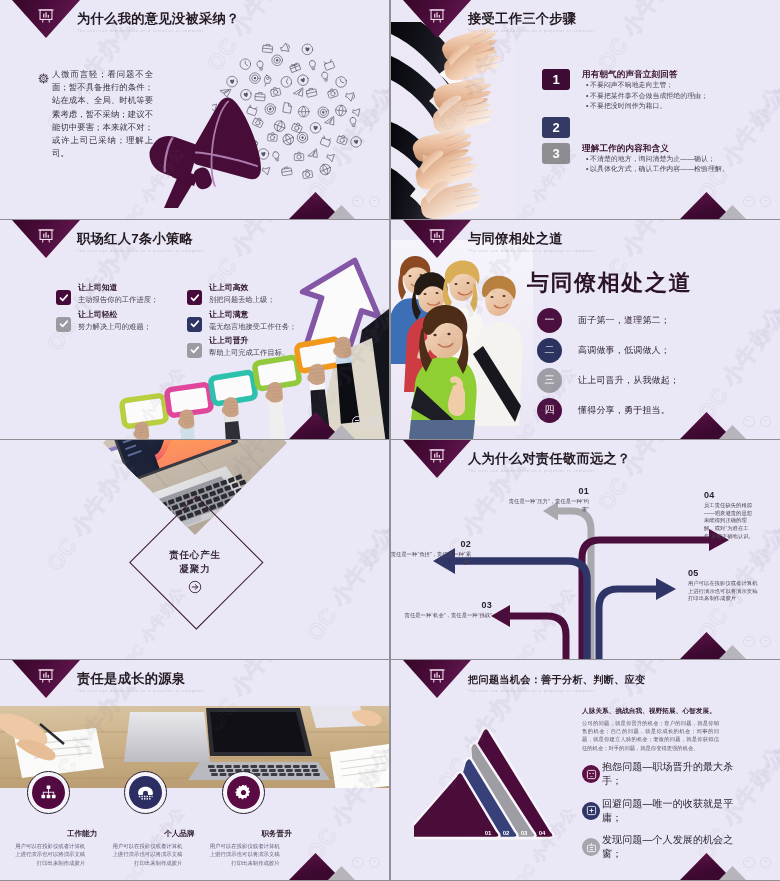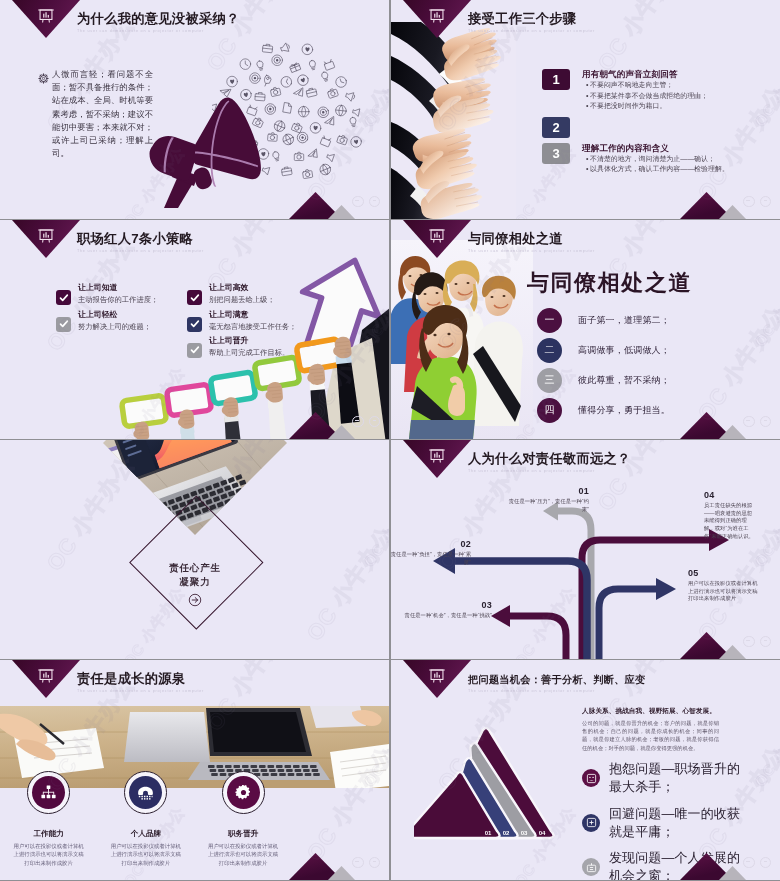--- a/index.html
+++ b/index.html
@@ -44,47 +44,47 @@
 
 
   
   .s8-tri{position:absolute;left:23px;top:52px;}
   .s8-right{position:absolute;left:191px;top:46px;width:170px;}
   .s8-h{font-size:6.6px;font-weight:bold;color:#2d1a2a;letter-spacing:.1px;line-height:10px;}
   .s8-p{font-size:5.3px;color:#5e5668;line-height:8.2px;margin-top:3px;width:137px;text-align:justify;}
   .s8-li{display:flex;align-items:center;margin-top:8.5px;}
   .s8-ic{width:18px;height:18px;border-radius:50%;flex:0 0 auto;display:flex;align-items:center;justify-content:center;}
   .s8-i1{background:#5c1045;}.s8-i2{background:#2f3566;}.s8-i3{background:#a5a5ab;}.s8-i4{background:#5c1045;}
-  .s8-lt{margin-left:9px;font-size:13px;color:#2c2333;letter-spacing:.1px;}
+  .s8-lt{margin-left:2px;font-size:10px;color:#2c2333;letter-spacing:.1px;}
 
   
   .s7-photo{position:absolute;left:0;top:46px;width:389px;height:82px;overflow:hidden;}
   .s7-cards{position:absolute;left:0;top:111px;width:389px;display:flex;}
-  .s7-card{width:97.25px;text-align:center;}
+  .s7-card{width:97.25px;text-align:right;}
   .s7-ring{width:41px;height:41px;border-radius:50%;border:1.3px solid #2c2030;background:#f6f4fb;
      margin:0 auto;display:flex;align-items:center;justify-content:center;}
   .s7-dot{width:33px;height:33px;border-radius:50%;display:flex;align-items:center;justify-content:center;}
   .s7-d1{background:#52093f;}.s7-d2{background:#2b2d63;}.s7-d3{background:#9b9ba1;}.s7-d4{background:#5a0b44;}
   .s7-t{font-size:7.6px;font-weight:bold;color:#2a1a28;margin-top:15px;}
   .s7-d{font-size:5.4px;color:#66607a;line-height:8.4px;margin-top:3px;padding:0 12px;}
 
   
   .s6-svg{position:absolute;left:0;top:0;}
   .s6-cap{position:absolute;color:#4b4350;font-size:5.3px;line-height:7.8px;letter-spacing:.05px;}
   .s6-num{font-size:9px;font-weight:bold;color:#2a2230;margin-bottom:2px;letter-spacing:.3px;}
 
   
   .s5-photo{position:absolute;left:103px;top:-89px;width:184px;height:184px;
      clip-path:polygon(50% 0,100% 50%,50% 100%,0 50%);overflow:hidden;}
   .s5-dia{position:absolute;left:149px;top:75px;width:92.6px;height:92.6px;
      border:1.4px solid #35142c;transform:rotate(45deg);}
   .s5-inner{position:absolute;left:100px;top:105px;width:190px;text-align:center;}
   .s5-part{font-family:"Liberation Serif",serif;font-style:italic;font-weight:bold;
      font-size:18px;color:#1c1422;letter-spacing:1.4px;}
-  .s5-sub{font-size:9.5px;color:#3a2a38;line-height:14px;margin-top:16px;letter-spacing:.8px;font-weight:bold;white-space:pre-line;}
+  .s5-sub{font-size:9.5px;color:#3a2a38;line-height:14px;margin-top:3px;letter-spacing:.8px;font-weight:bold;white-space:pre-line;}
   .s5-arw{margin-top:4px;}
 
   
   .s4-photo{position:absolute;left:0;top:20px;width:142px;height:199px;overflow:hidden;}
   .s4-photo svg{transform:scale(1.0);transform-origin:0 0;}
   .s4-big{position:absolute;left:95px;top:48px;width:247px;text-align:center;
      font-size:22px;font-weight:bold;color:#2b1426;letter-spacing:1.6px;}
   .s4-list{position:absolute;left:146px;top:85px;}
   .s4-row{display:flex;align-items:center;height:30px;}
   .s4-cir{width:25px;height:25px;border-radius:50%;color:#fff;font-size:10px;
@@ -873,21 +873,21 @@
       <div class="s4-row">
           <div class="s4-cir s4-k1">一</div>
           <div class="s4-lbl">面子第一，道理第二；</div>
         </div>
       <div class="s4-row">
           <div class="s4-cir s4-k2">二</div>
           <div class="s4-lbl">高调做事，低调做人；</div>
         </div>
       <div class="s4-row">
           <div class="s4-cir s4-k3">三</div>
-          <div class="s4-lbl">彼此尊重，暂不采纳；</div>
+          <div class="s4-lbl">让上司晋升，从我做起；</div>
         </div>
       <div class="s4-row">
           <div class="s4-cir s4-k4">四</div>
           <div class="s4-lbl">懂得分享，勇于担当。</div>
         </div>
     </div>
     <div class="hdr-tri">
       <svg width="17" height="17" viewBox="0 0 24 24">
           <g fill="none" stroke="#f3e2ee" stroke-width="1.5" stroke-linecap="square">
             <rect x="3.6" y="4.2" width="16.8" height="13.4"></rect>

